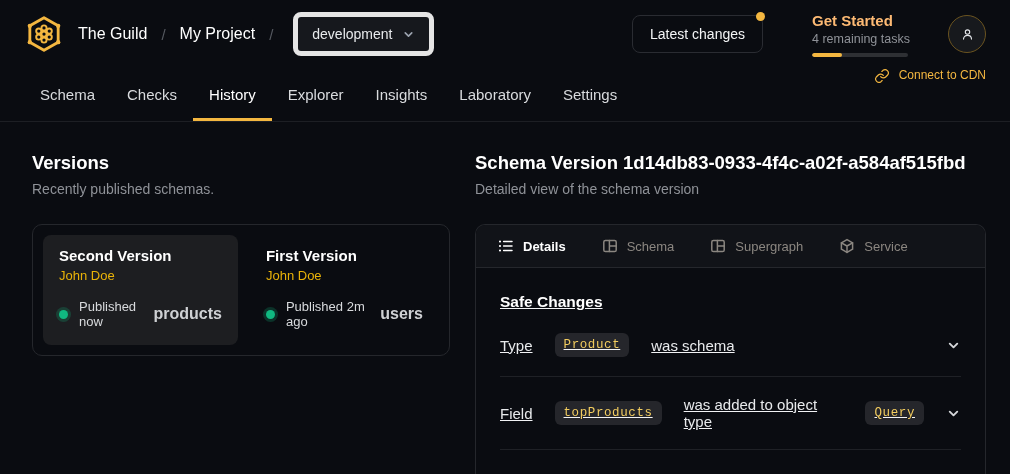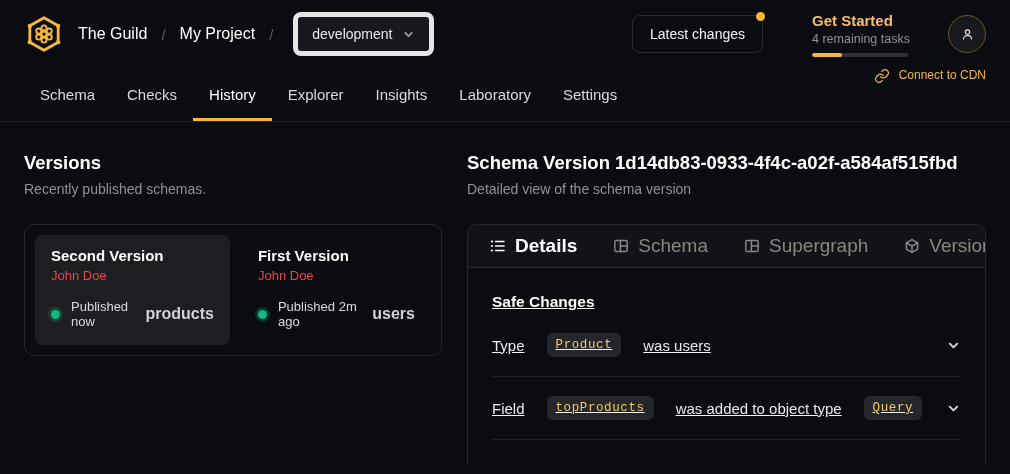--- a/index.html
+++ b/index.html
@@ -56,43 +56,43 @@
   .tab{
     display:flex;align-items:center;padding:0 16px;font-size:15px;color:#d9dbde;
     cursor:pointer;border-bottom:3px solid transparent;border-top:3px solid transparent;
   }
   .tab.active{color:#fff;font-weight:500;border-bottom-color:var(--accent);}
   .cdn-link{margin-left:auto;display:flex;gap:9px;color:var(--accent);font-size:12px;cursor:pointer;}
   .cdn-link svg{width:16px;height:16px;stroke:var(--accent);stroke-width:1.8;fill:none;stroke-linecap:round;stroke-linejoin:round;}
 
   
   .main{display:flex;padding:30px 24px 0;gap:25px;}
-  .col-left{width:418px;flex:none;}
+  .col-left{width:418px;flex:none;margin-left:8px;}
   .col-right{flex:1;min-width:0;}
   .sec-title{font-size:18.5px;font-weight:700;color:#fff;}
   .sec-sub{font-size:14px;color:var(--muted);margin-top:7px;}
 
   
   .versions-panel{
     margin-top:27px;border:1px solid var(--panel-border);border-radius:10px;
     padding:10px;display:flex;flex-direction:row;gap:12px;
   }
   .version-card{padding:12px 16px 16px;border-radius:8px;cursor:pointer;}
   .version-card.selected{background:#1d1e21;}
   .v-name{font-size:15px;font-weight:600;color:#fff;}
-  .v-author{font-size:13px;color:#ef4444;margin-top:4px;}
+  .v-author{font-size:13px;color:#eab308;margin-top:4px;}
   .v-meta{display:flex;align-items:center;margin-top:16px;}
   .v-dot{width:9px;height:9px;border-radius:50%;background:var(--green);box-shadow:0 0 0 3px rgba(16,185,129,.22);flex:none;}
   .v-published{margin-left:11px;font-size:13px;color:#d8dadd;}
   .v-service{margin-left:auto;font-size:16px;font-weight:700;color:#cfd1d4;}
 
   
   .detail-panel{margin-top:27px;border:1px solid var(--panel-border);border-bottom:none;border-radius:10px 10px 0 0;overflow:hidden;}
   .detail-tabs{display:flex;align-items:center;gap:36px;height:43px;padding:0 22px;background:#111318;border-bottom:1px solid var(--panel-border);}
-  .dtab{display:flex;align-items:center;gap:9px;font-size:19px;color:#8b8680;cursor:pointer;}
+  .dtab{display:flex;align-items:center;gap:9px;font-size:13px;color:#8b8680;cursor:pointer;}
   .dtab.active{color:#fff;font-weight:600;}
   .dtab svg{width:16px;height:16px;stroke:currentColor;stroke-width:1.5;fill:none;stroke-linecap:round;stroke-linejoin:round;}
   .detail-content{padding:0 24px 24px;text-decoration:underline;}
   .changes-title{font-size:15.5px;font-weight:700;color:#fff;margin:25px 0 3px;}
   .change-row{
     display:flex;align-items:center;gap:22px;padding:19px 0;
     border-bottom:1px solid #1f2126;font-size:15px;color:#e8eaec;cursor:pointer;
   }
   .code-badge{
     font-family:"Liberation Mono","DejaVu Sans Mono",monospace;
@@ -237,30 +237,30 @@
             </span>
             <span>Supergraph</span>
           </div>
           <div class="dtab">
             <span>
               <svg viewBox="0 0 16 16" stroke="currentColor" stroke-width="1.4" fill="none" stroke-linejoin="round">
                 <path d="M8 1.6l5.6 3.2v6.4L8 14.4 2.4 11.2V4.8z"></path>
                 <path d="M2.4 4.8L8 8l5.6-3.2M8 8v6.4"></path>
               </svg>
             </span>
-            <span>Version</span>
+            <span>Service</span>
           </div>
         </div>
       <div class="detail-content">
         <h3 class="changes-title">Safe Changes</h3>
         <div id="changes-list">
             <div class="change-row">
               <span>Type</span>
               <span class="code-badge">Product</span>
-              <span>was users</span>
+              <span>was schema</span>
               <span class="row-chev">
                 <svg viewBox="0 0 16 16">
                   <path d="M4 6l4 4 4-4"></path>
                 </svg>
               </span>
             </div>
             <div class="change-row">
               <span>Field</span>
               <span class="code-badge">topProducts</span>
               <span>was added to object type</span>

